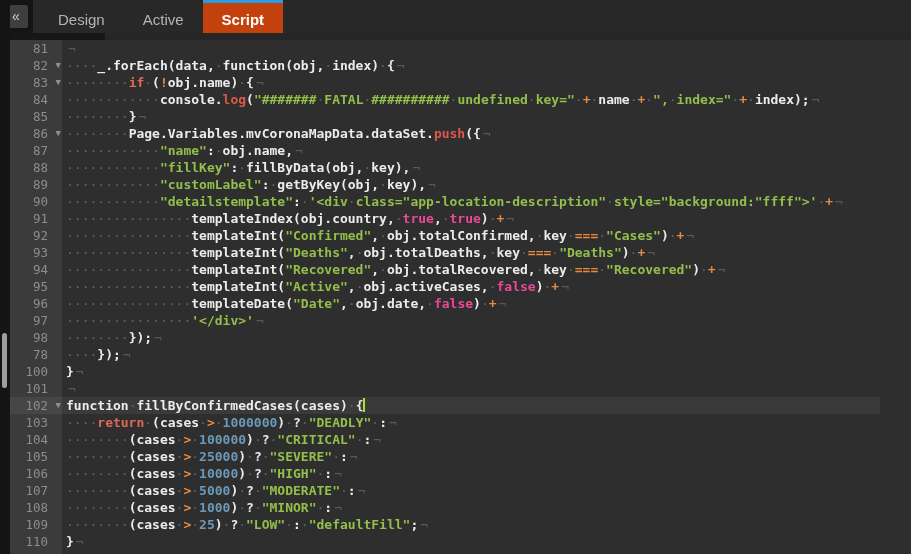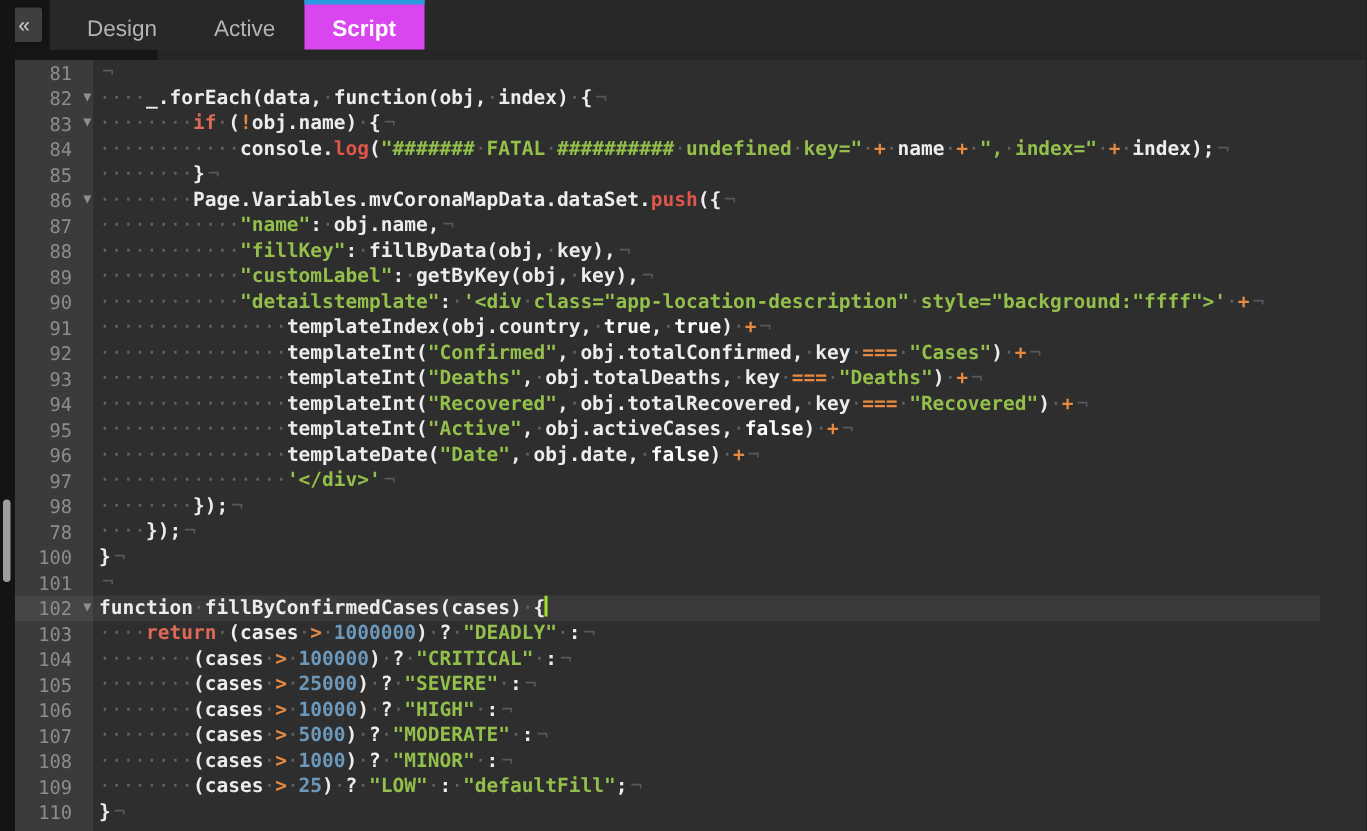--- a/index.html
+++ b/index.html
@@ -11,42 +11,42 @@
   
   .rail { position:absolute; left:0; top:0; width:10px; height:554px; background:#141414; z-index:5; }
   .rail-thumb { position:absolute; left:2px; top:333px; width:5px; height:55px; background:#9e9e9e; border-radius:3px; }
   
   .topbar { position:absolute; left:0; top:0; width:911px; height:33px; background:#282828; display:flex; z-index:4; }
   .corner { width:33px; height:33px; background:#141414; display:flex; align-items:center; justify-content:flex-start; }
   .collapse-btn { margin-left:4px; width:24px; height:23px; background:#3f3f3f; border-radius:2px; color:#cfcfcf;
     font-size:14px; line-height:23px; text-align:center; cursor:pointer; }
   .tabs { display:flex; height:33px; margin-left:6px; }
   .tab { padding:0 19px; height:33px; line-height:33px; font-size:15px; color:#b4b4b4; cursor:pointer; border-top:3px solid transparent; }
-  .tab.active { background:#d946ef; color:#ffffff; font-weight:bold; border-top:3px solid #2b9be0; }
+  .tab.active { background:#c2410c; color:#ffffff; font-weight:bold; border-top:3px solid #2b9be0; }
   
   .substrip { position:absolute; left:10px; top:33px; width:901px; height:7px; background:#262626; z-index:3; }
   .substrip .notch { position:absolute; left:0; top:0; width:95px; height:7px; background:#161616; }
   
   .editor { position:absolute; left:10px; top:40px; width:870px; height:514px; background:#2e2e2e;
     font-family:"DejaVu Sans Mono","Liberation Mono",monospace; font-size:13px; }
   .row { display:flex; height:17px; line-height:17px; white-space:pre; }
   .row.active .code-cell { background:#3a3a3a; }
   .row.active .gutter-cell { background:#464646; }
   .gutter-cell { position:relative; flex:0 0 52px; background:#3b3b3b; color:#8d8d8d; text-align:right;
     padding-right:14px; font-size:12.5px; }
   .fold { position:absolute; right:1px; top:0; color:#8f8f8f; font-size:9px; }
   .code-cell { flex:1; padding-left:4px; color:#ececec; font-weight:bold; overflow:hidden; }
   .code-cell span { white-space:pre; }
   .pln { color:#ececec; }
   .kw  { color:#dd6a57; }
   .fn  { color:#e0564a; }
   .op  { color:#e78a41; }
   .str { color:#93bf4b; }
   .num { color:#6c99bb; }
-  .bool{ color:#ffffff; }
+  .bool{ color:#ec4899; }
   .prm { color:#ececec; }
   i.ws { font-style:normal; color:#636363; font-weight:normal; }
   .eol { color:#595959; font-weight:normal; padding-left:2px; }
   .cur { display:inline-block; width:2px; height:14px; background:#a6e22e; vertical-align:-2px; }
 </style>
 </head>
 <body>
 
 <div class="app">
 

